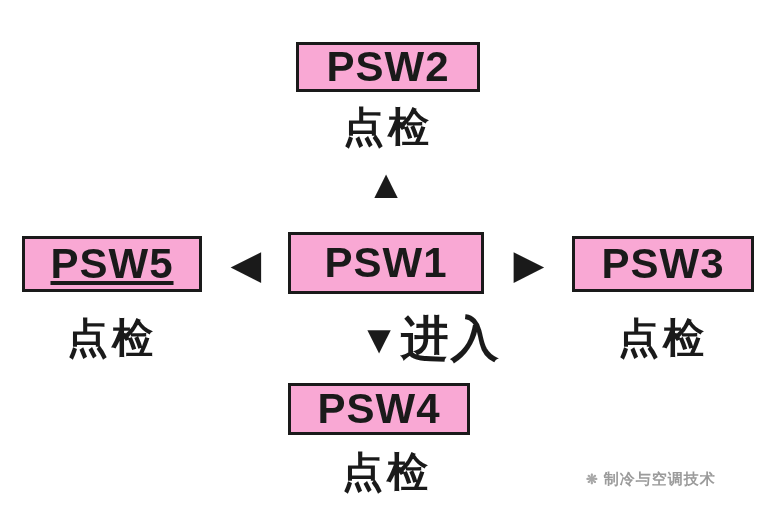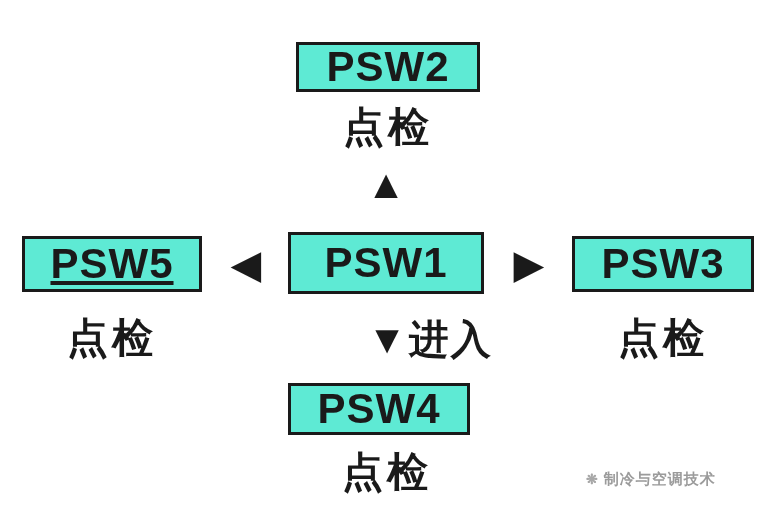--- a/index.html
+++ b/index.html
@@ -12,21 +12,21 @@
     width: 781px;
     height: 518px;
     background: #ffffff;
     overflow: hidden;
     font-family: "Liberation Sans", sans-serif;
     color: #1a1a1a;
   }
   .abs { position: absolute; }
   .psw-box {
     border: 3px solid #1a1a1a;
-    background: #5eead4;
+    background: #f9a8d4;
     display: flex;
     align-items: center;
     justify-content: center;
     font-weight: 700;
     font-size: 42px;
     letter-spacing: 1px;
     line-height: 1;
     box-sizing: border-box;
   }
   .caption {
@@ -47,21 +47,21 @@
     color: #1a1a1a;
   }
   .enter-row {
     display: flex;
     align-items: center;
     justify-content: center;
     gap: 2px;
   }
   .enter-label {
     font-weight: 700;
-    font-size: 40px;
+    font-size: 48px;
     letter-spacing: 2px;
     line-height: 1;
   }
   .watermark {
     display: flex;
     align-items: center;
     gap: 5px;
     color: #9b9b9b;
     font-size: 15px;
     font-weight: 700;

